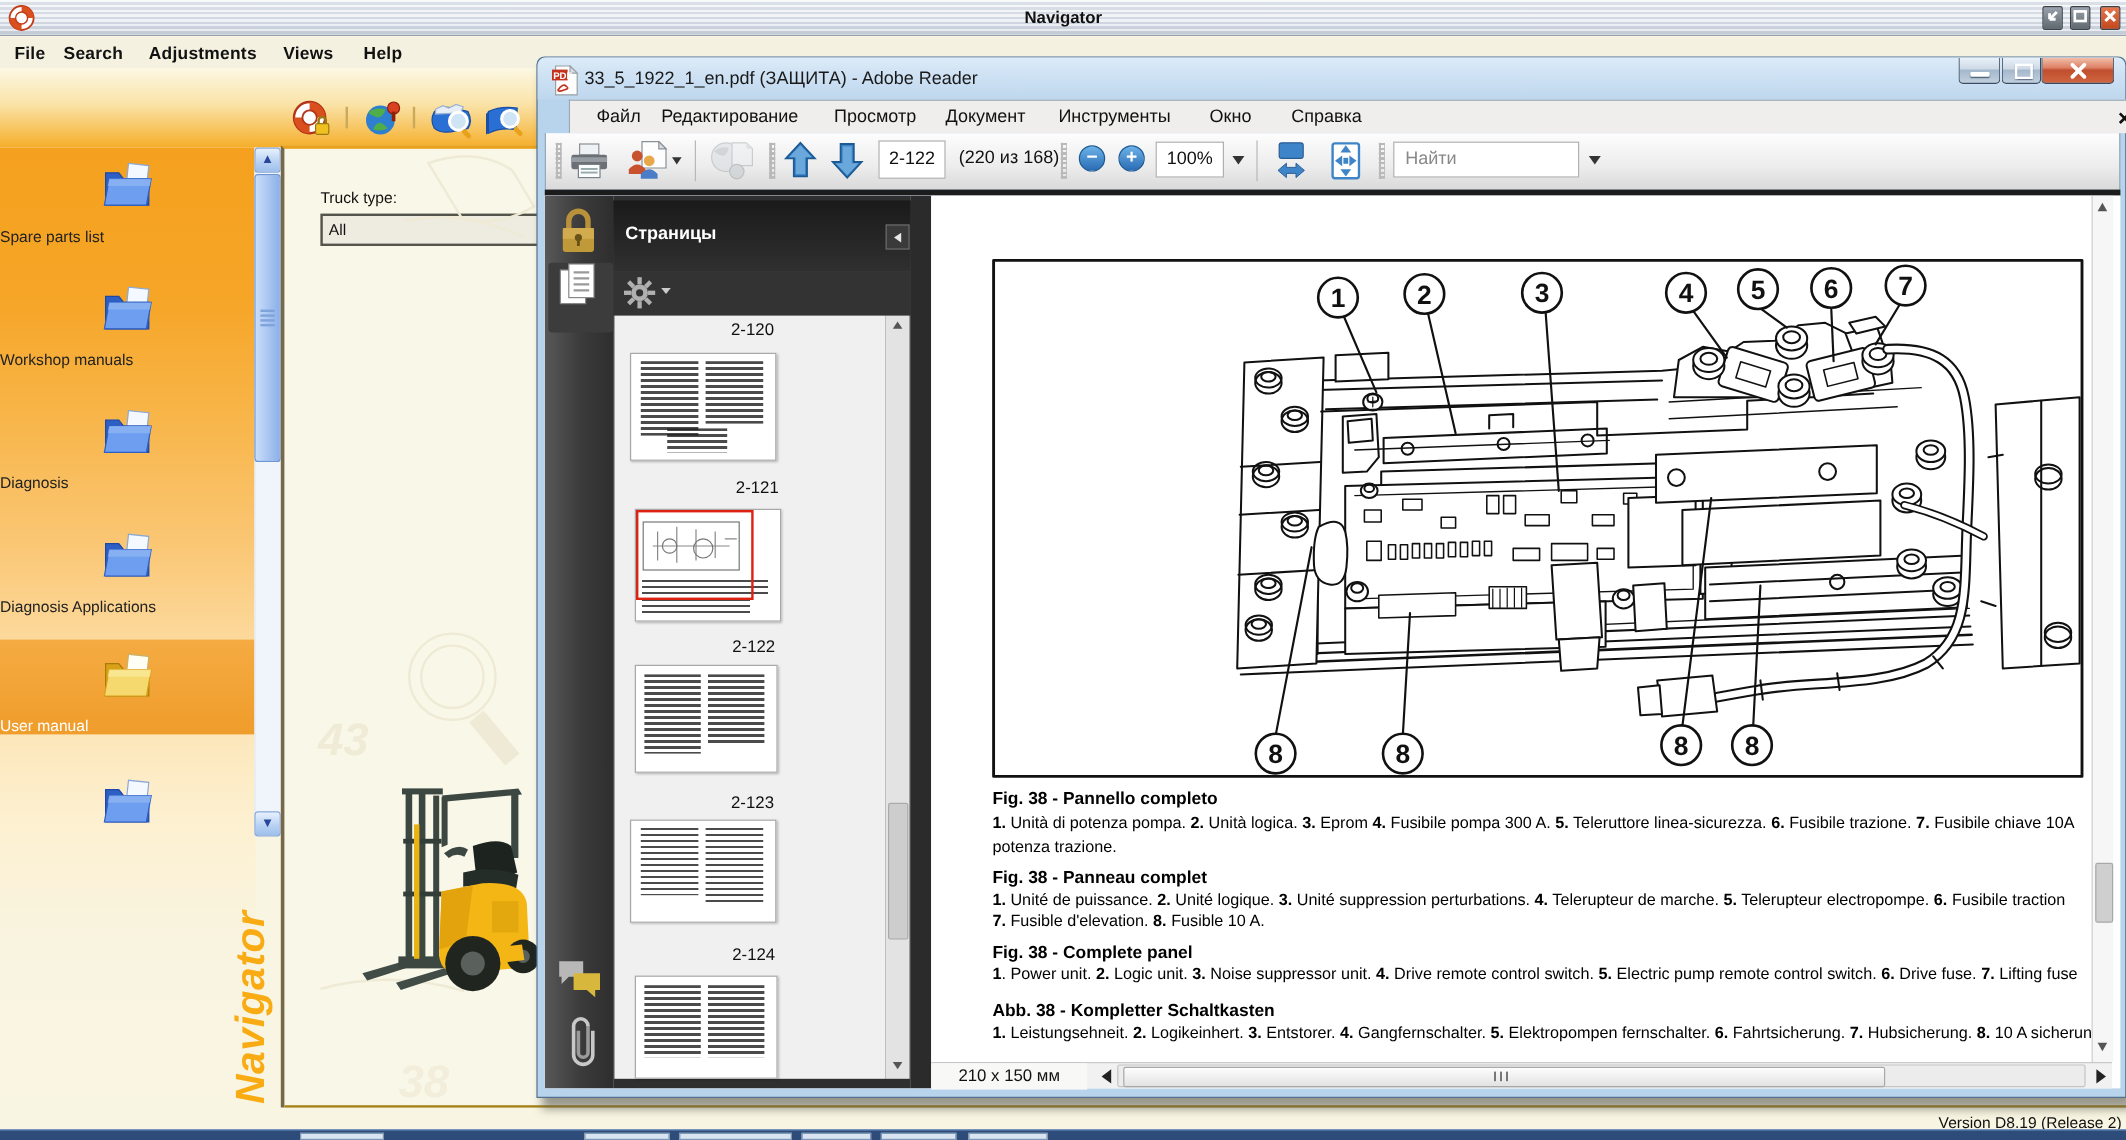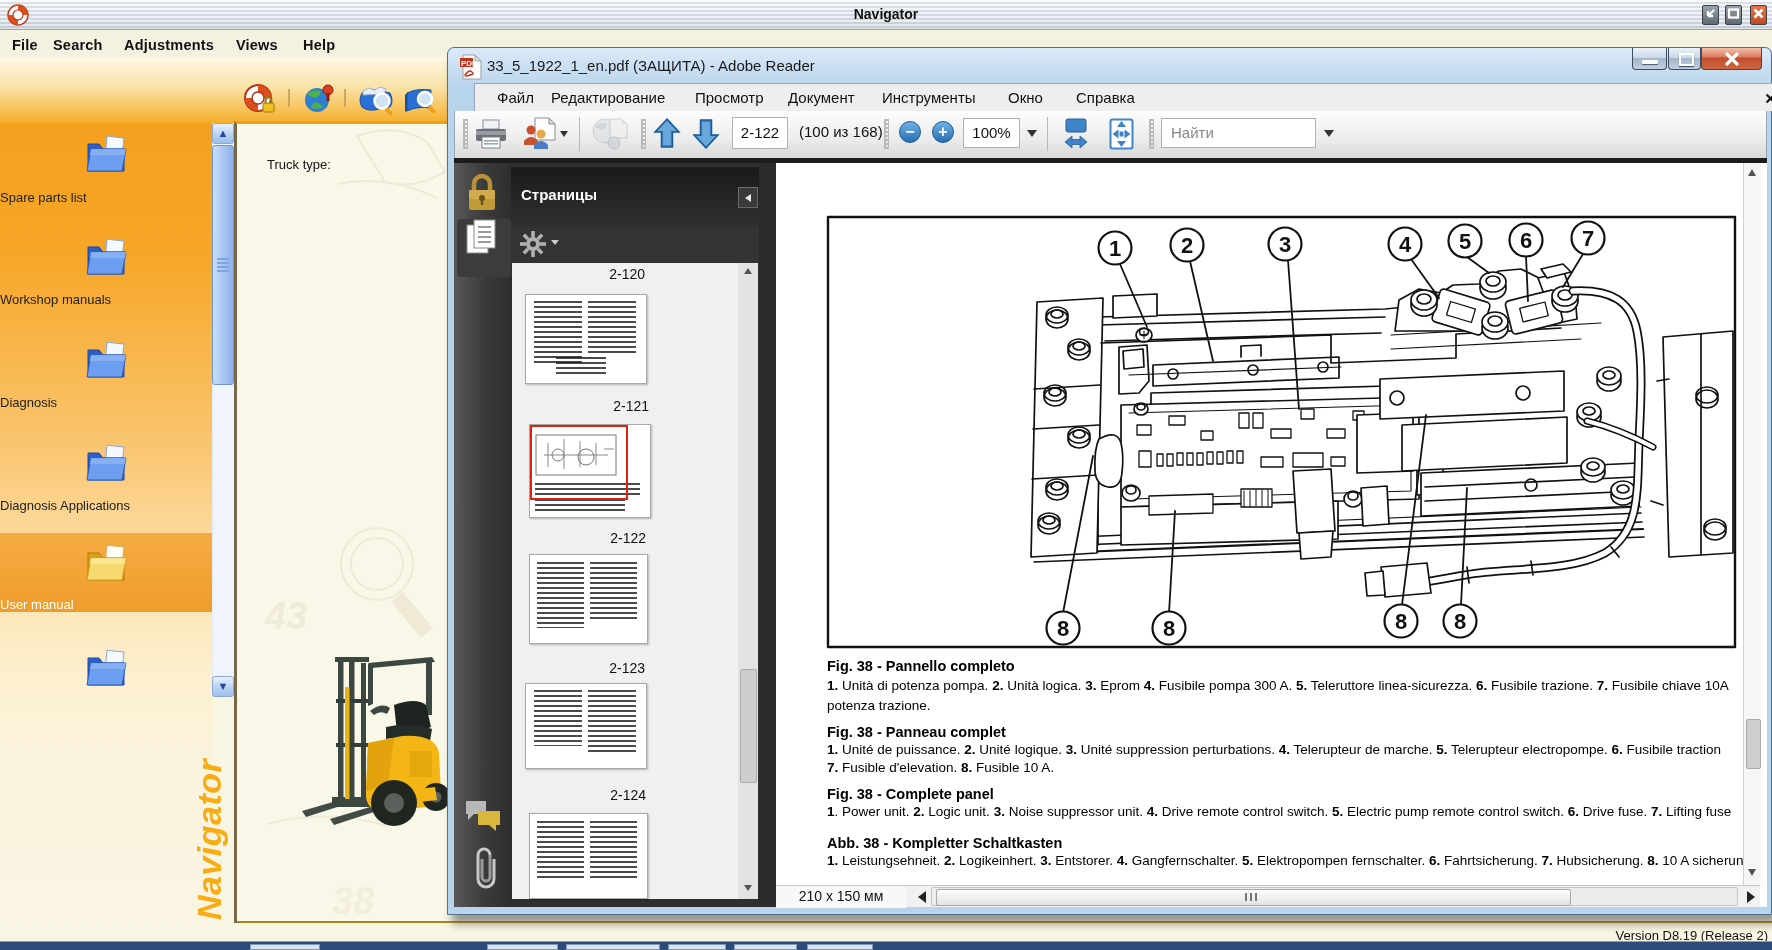--- a/index.html
+++ b/index.html
@@ -169,20 +169,21 @@
   <div class="abs" id="sthumb">
       <div style="position:absolute;left:4px;top:112px;width:12px;height:1.5px;background:#7fa3dd;"></div>
       <div style="position:absolute;left:4px;top:116px;width:12px;height:1.5px;background:#7fa3dd;"></div>
       <div style="position:absolute;left:4px;top:120px;width:12px;height:1.5px;background:#7fa3dd;"></div>
       <div style="position:absolute;left:4px;top:124px;width:12px;height:1.5px;background:#7fa3dd;"></div>
     </div>
   <div class="abs sbtn" style="left:212px;top:676px;">▼</div>
   <div class="abs" id="navpanel">
     <div class="gold"></div>
     <div class="abs" id="trucklbl">Truck type:</div>
+    <div class="abs" id="truckdd">All</div>
     <svg class="abs" style="left:0px;top:0px;" width="210" height="799" viewBox="0 0 210 799">
       <g fill="none" stroke="#efead6" stroke-width="2">
         <path d="M120 12 q40 -14 70 6 l18 30 q-30 18 -60 10z"></path>
         <path d="M100 60 q50 -10 100 14"></path>
         <circle cx="140" cy="440" r="36"></circle>
         <circle cx="140" cy="440" r="26"></circle>
         <path d="M166 468 l30 36 l-12 10 l-30 -36z" fill="#efead6" stroke="none"></path>
         <path d="M30 700 q60 -16 120 2"></path>
       </g>
       <text x="28" y="505" font-size="38" font-weight="bold" font-style="italic" fill="#f0ebd6">43</text>
@@ -307,21 +308,21 @@
       <div class="abs grip" style="left:186px;"></div>
       <svg class="abs" style="left:198px;top:6px;" width="28" height="33" viewBox="0 0 28 33">
         <path d="M14 2 L26 15 H19.5 V30 H8.5 V15 H2 Z" fill="#3d85c8" stroke="#1c5a94" stroke-width="1.5"></path>
         <path d="M14 4 L23.5 14 H17.8 V28 H10.2 V14 H4.5 Z" fill="#7db7e4" opacity="0.7"></path>
       </svg>
       <svg class="abs" style="left:237px;top:6px;" width="28" height="33" viewBox="0 0 28 33">
         <path d="M14 31 L2 18 H8.5 V3 H19.5 V18 H26 Z" fill="#3d85c8" stroke="#1c5a94" stroke-width="1.5"></path>
         <path d="M14 29 L4.5 19 H10.2 V5 H17.8 V19 H23.5 Z" fill="#7db7e4" opacity="0.7"></path>
       </svg>
       <div class="abs" style="left:277px;top:6px;width:56px;height:32px;background:#fff;border:1px solid #b0b0b0;box-sizing:border-box;font-size:15px;color:#111;text-align:center;line-height:30px;">2-122</div>
-      <div class="abs" style="left:344px;top:12px;font-size:15px;color:#111;">(100 из 168)</div>
+      <div class="abs" style="left:344px;top:12px;font-size:15px;color:#111;">(220 из 168)</div>
       <div class="abs grip" style="left:429px;"></div>
       <div class="abs zbtn" style="left:443px;">
           <div class="zin" style="background:linear-gradient(180deg,#6db2e8,#2a6cb4);"></div>
           <span style="color:#fff;font-weight:bold;">−</span>
         </div>
       <div class="abs zbtn" style="left:476px;">
           <div class="zin" style="background:linear-gradient(180deg,#6db2e8,#2a6cb4);"></div>
           <span style="color:#fff;font-weight:bold;">+</span>
         </div>
       <div class="abs" style="left:508px;top:7px;width:57px;height:30px;background:#fff;border:1px solid #b0b0b0;box-sizing:border-box;font-size:15px;color:#111;text-align:center;line-height:28px;">100%</div>

